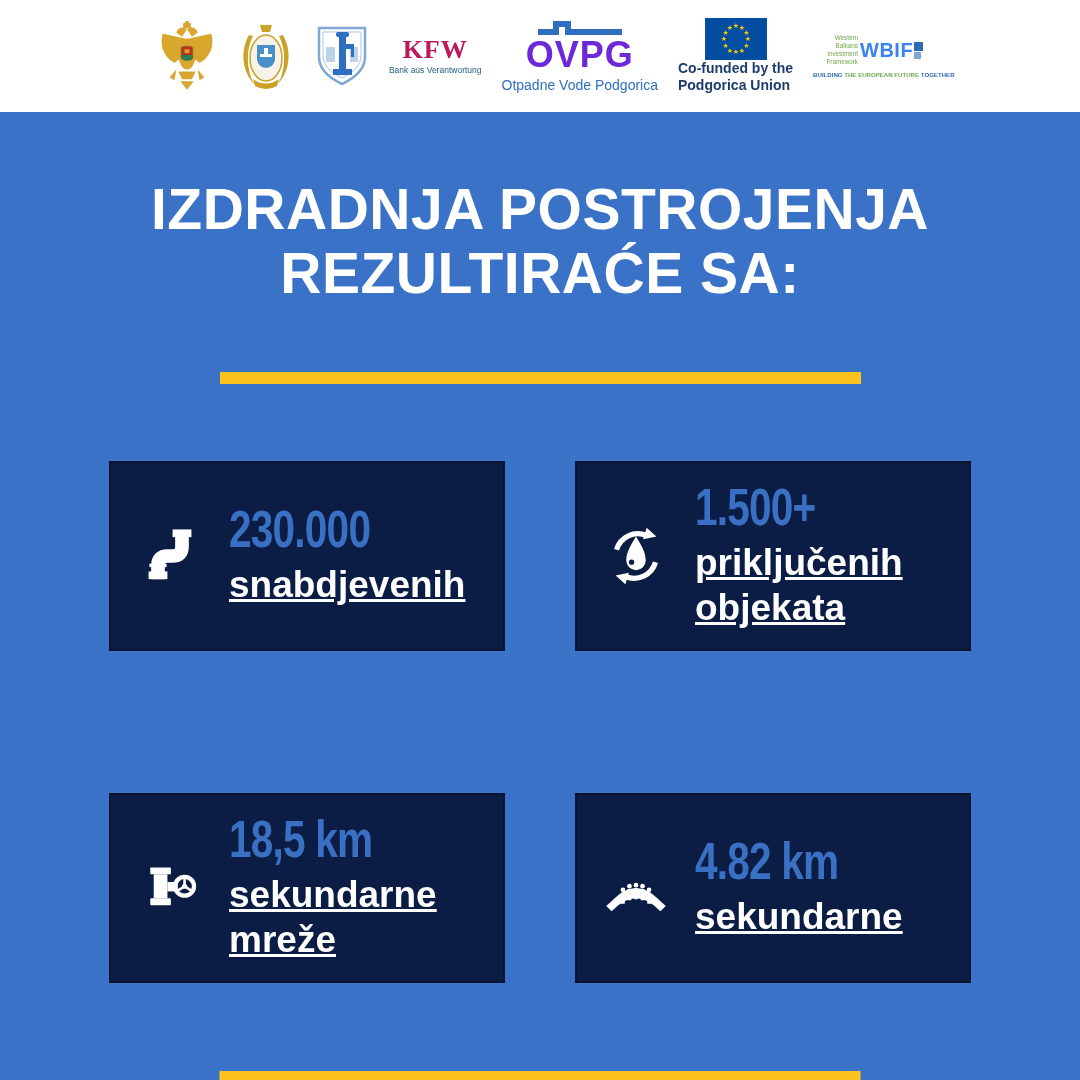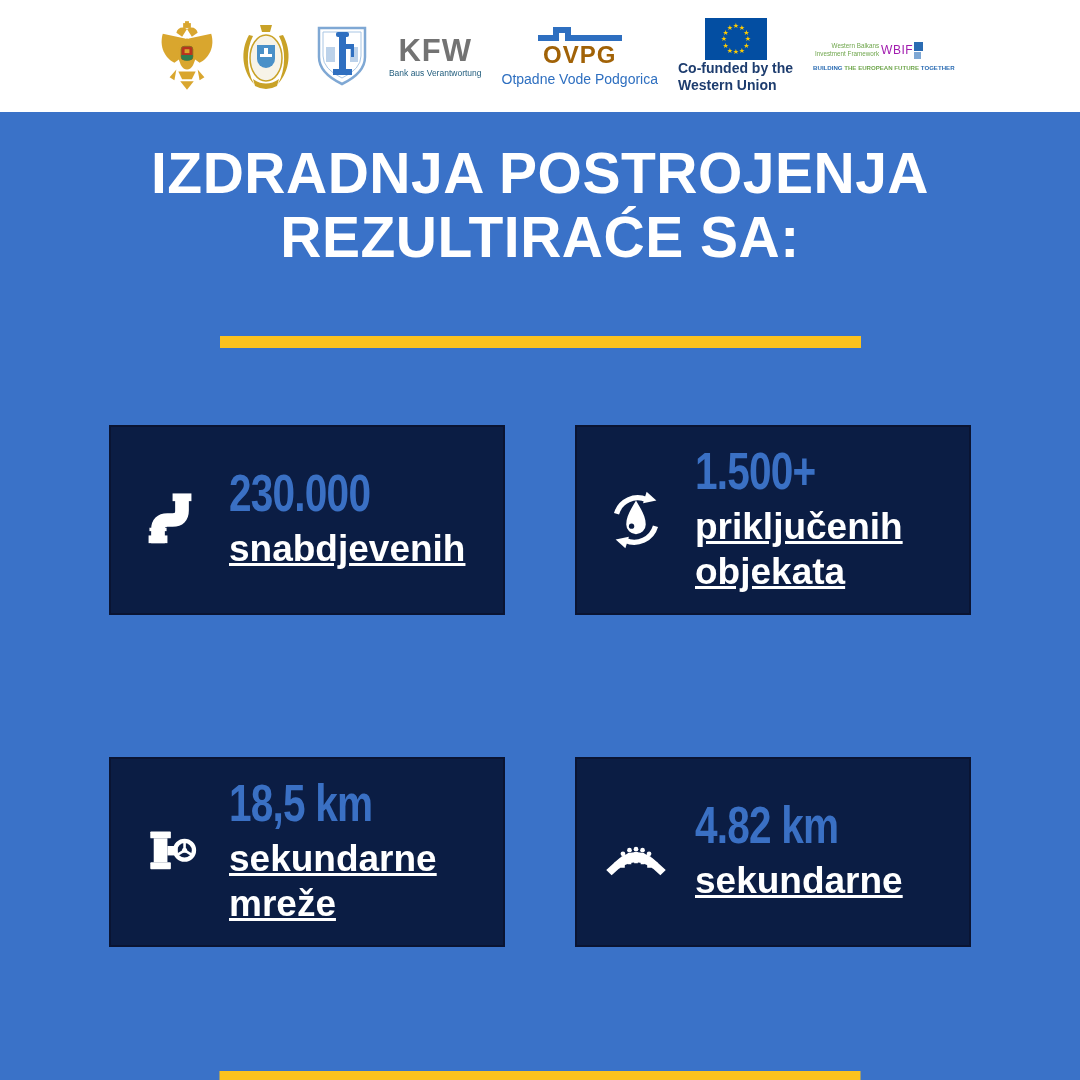--- a/index.html
+++ b/index.html
@@ -8,44 +8,44 @@
     font-family:"Liberation Sans", sans-serif; background:#ffffff;
   }
 
   
   .logo-band {
     height:112px; background:#ffffff;
     display:flex; align-items:center; justify-content:center; gap:20px;
   }
   .logo { display:flex; flex-direction:column; align-items:center; justify-content:center; }
 
-  .kfw-title { color:#737373; font-size:31px; font-weight:700; letter-spacing:1px; line-height:1; }
+  .kfw-title { color:#be185d; font-size:26px; font-weight:700; letter-spacing:1px; line-height:1;font-family:Liberation Serif, serif; }
   .kfw-sub   { color:#235e7e; font-size:8.5px; margin-top:2px; white-space:nowrap;text-align:center; }
 
-  .ovpg-title { color:#a16207; font-size:24px; font-weight:700; letter-spacing:1px; line-height:1; margin-top:1px; }
+  .ovpg-title { color:#6d28d9; font-size:36px; font-weight:700; letter-spacing:1px; line-height:1; margin-top:1px; }
   .ovpg-sub   { color:#2e6fc0; font-size:14px; margin-top:4px; white-space:nowrap; }
 
   .eu-caption { color:#1d3c6e; font-size:14px; font-weight:700; line-height:1.2; align-self:flex-start; }
 
   .logo-wbif { width:110px; }
   .wbif-top { display:flex; align-items:center; justify-content:flex-end; width:100%; }
   .wbif-frame-text { color:#6fa64c; font-size:6.3px; line-height:1.25; text-align:right; margin-right:2px; }
-  .wbif-mark { color:#a21caf; font-size:12px; font-weight:400; letter-spacing:0.5px; }
+  .wbif-mark { color:#3b82f6; font-size:20px; font-weight:700; letter-spacing:0.5px; }
   .wbif-squares { display:flex; flex-direction:column; margin-left:1px; }
   .wbif-squares .sq1 { width:9px; height:9px; background:#2b6cb3; }
   .wbif-squares .sq2 { width:7px; height:7px; background:#7fa8d4; margin-top:1px; }
   .wbif-bottom { font-size:6.1px; font-weight:700; margin-top:5px; white-space:nowrap; width:100%; text-align:left; }
   .wbif-bottom .b-blue { color:#2b6cb3; }
   .wbif-bottom .b-green { color:#6fa64c; }
 
   
   .body { position:relative; height:968px; background:#3a72c8; overflow:hidden; }
 
   .title {
-    margin:0; padding-top:30px; text-align:center; color:#ffffff;
+    margin:0; padding-top:66px; text-align:center; color:#ffffff;
     font-size:57px; font-weight:700; line-height:1.12; letter-spacing:0.5px;
   }
   .title span { display:block; }
 
   .divider { width:641px; height:12px; background:#fcc21d; margin:66px auto 0; }
 
   .grid {
     width:862px; margin:77px auto 0;
     display:grid; grid-template-columns:396px 396px; column-gap:70px; row-gap:142px;
   }
@@ -149,21 +149,21 @@
         <text class="star" x="37" y="34.8" text-anchor="middle">★</text>
         <text class="star" x="31" y="36.4" text-anchor="middle">★</text>
         <text class="star" x="25" y="34.8" text-anchor="middle">★</text>
         <text class="star" x="20.6" y="30.1" text-anchor="middle">★</text>
         <text class="star" x="19" y="23.4" text-anchor="middle">★</text>
         <text class="star" x="20.6" y="16.7" text-anchor="middle">★</text>
         <text class="star" x="25" y="12" text-anchor="middle">★</text>
       </svg>
       <div class="eu-caption">
         <span>Co-funded by the</span><br>
-        <span>Western Union</span>
+        <span>Podgorica Union</span>
       </div>
     </div>
 
     <div class="logo logo-wbif">
       <div class="wbif-top">
         <div class="wbif-frame-text">
           <div>Western Balkans</div>
           <div>Investment Framework</div>
         </div>
         <div class="wbif-mark">WBIF</div>

